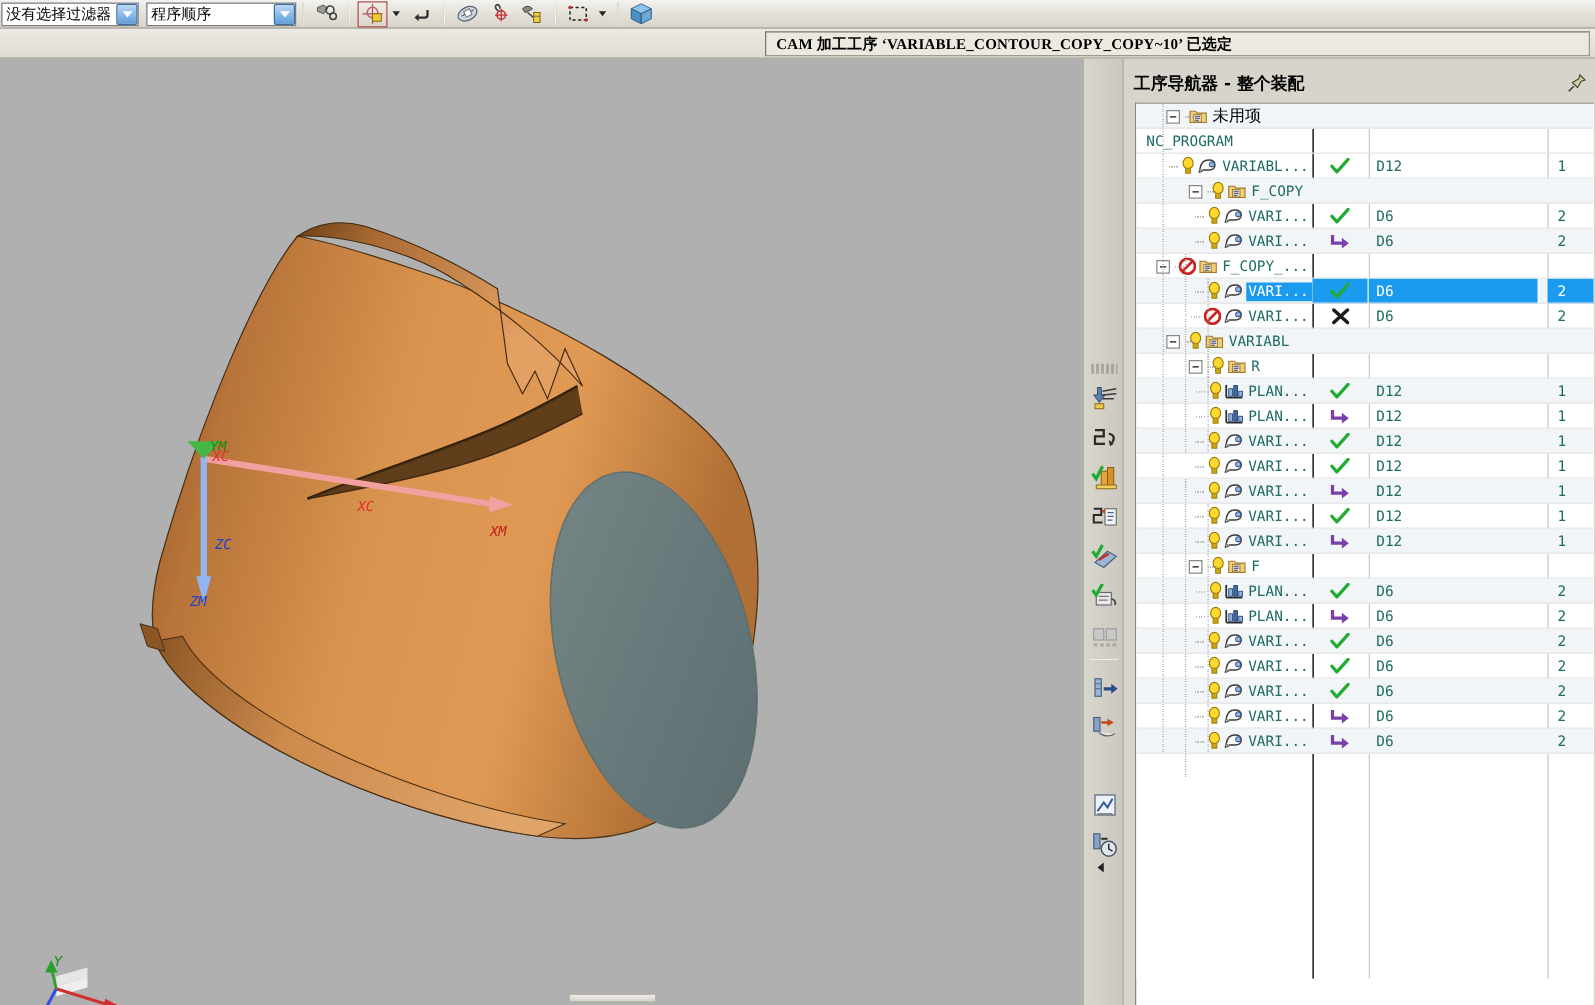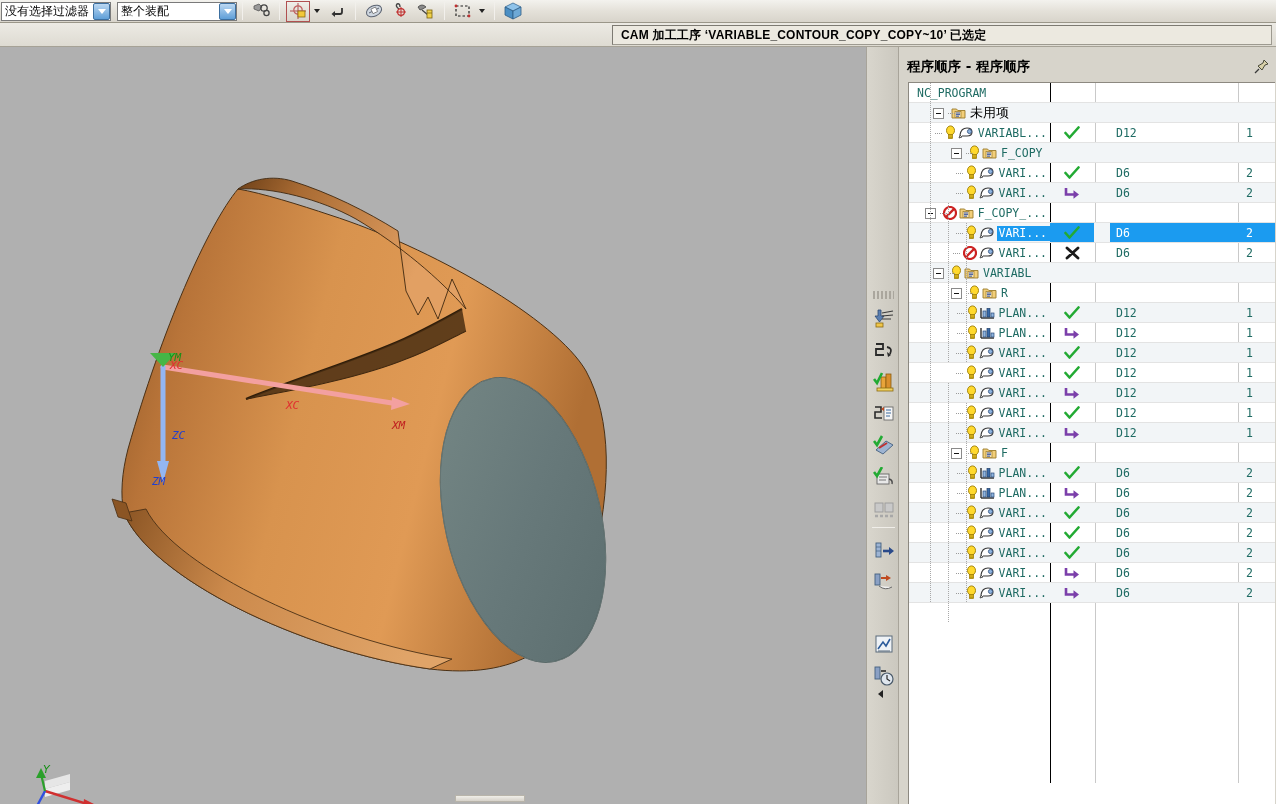--- a/index.html
+++ b/index.html
@@ -68,21 +68,21 @@
     display: flex; align-items: center;
   }
   .cue-field {
     position: absolute; left: 612px; top: 2px; width: 660px; height: 20px;
     background: #ece9e0;
     border: 1px solid #9d9a90;
     border-top-color: #7d7a72; border-left-color: #7d7a72;
     display: flex; align-items: center; padding-left: 8px;
   }
   .cue-text {
-    font-family: Liberation Sans, sans-serif;
+    font-family: Liberation Serif, serif;
     font-size: 12px; font-weight: bold; color: #000; letter-spacing: .2px;
     white-space: nowrap;
   }
 
   
   .viewport {
     position: absolute; left: 0; top: 47px; width: 866px; height: 757px;
     background: #b0b0b0;
     overflow: hidden;
     font-style: italic;
@@ -212,21 +212,21 @@
   .ico { flex: 0 0 auto; display: flex; align-items: center; justify-content: center; }
   .name-text {
     font-family: "DejaVu Sans Mono", monospace;
     font-size: 11.5px; color: #1e6b63; padding: 0 2px; white-space: nowrap;
   }
   .cell-name-box { display: flex; align-items: center; height: 15px; padding-right: 1px; }
   .row.sel .name-text { color: #ffffff; }
   .name-text.cjk { font-family: "DejaVu Sans", sans-serif; font-size: 13px; color: #000; }
 
   .cell-path { left: 141px; width: 44px; justify-content: center; }
-  .cell-tool { left: 186px; width: 135px; padding-left: 6px; margin-left: 15px; }
+  .cell-tool { left: 186px; width: 135px; padding-left: 6px; }
   .cell-toolno { left: 329px; width: 45px; padding-left: 8px; }
   .row.sel .cell-path, .row.sel .cell-tool,
   .row.sel .cell-toolno, .row.sel .cell-time { background: #1b9bf0; color: #ffffff; }
 
   .taskbar-hint {
     position: absolute; left: 455px; top: 795px; width: 70px; height: 7px;
     background: linear-gradient(to bottom,#f0eee9,#d6d2c9);
     border: 1px solid #b8b4aa;
   }
 </style>
@@ -234,21 +234,21 @@
 <body>
 
 <div id="app">
 
   <div class="toolbar">
     <div class="tb-combo combo1">
       <span class="val">没有选择过滤器</span>
       <span class="arrow"></span>
     </div>
     <div class="tb-combo combo2">
-      <span class="val">整个装配</span>
+      <span class="val">程序顺序</span>
       <span class="arrow"></span>
     </div>
 
     <div class="tb-sep"></div>
 
     <div class="tb-btn">
       <svg width="20" height="18" viewBox="0 0 20 18">
         <path d="M3 4 L8 2 L11 5 L8 9 L3 7 Z" fill="#9a9a9a" stroke="#555" stroke-width=".8"></path>
         <circle cx="13" cy="6" r="3.2" fill="none" stroke="#444" stroke-width="1.3"></circle>
         <circle cx="15.5" cy="11" r="2.6" fill="none" stroke="#444" stroke-width="1.3"></circle>
@@ -516,64 +516,64 @@
         <path d="M14 10 V14 L17 16" fill="none" stroke="#2a2a2a" stroke-width="1.2"></path>
       </svg>
     </div>
 
     <div class="vstrip-collapse"></div>
   </div>
 
   <div class="navpanel">
 
     <div class="nav-title">
-      <span class="nav-title-text">程序顺序 - 程序顺序</span>
+      <span class="nav-title-text">工序导航器 - 整个装配</span>
     </div>
     <div class="nav-pin">
       <svg width="16" height="16" viewBox="0 0 16 16">
         <path d="M10 2 L14 6 L11 7 L8 12 L4 8 L9 5 Z" fill="#d8d0a8" stroke="#4a4a3a" stroke-width="1"></path>
         <line x1="5" y1="11" x2="1" y2="15" stroke="#3a3a3a" stroke-width="1.3"></line>
       </svg>
     </div>
 
     <div class="tree-wrap">
 
 
       <div class="tbody" id="tbody">
         <div class="colline" style="left:141px"></div>
         <div class="colline strong" style="left:141px"></div>
         <div class="colline" style="left:186px"></div>
         <div class="colline" style="left:329px"></div>
 
-      <div class="row">
-            <div class="cell cell-name" style="width: 141px; padding-left: 6px;">
-              <span class="indent" style="width: 0px;"></span>
-              <span class="cell-name-box">
-                <span class="name-text">NC_PROGRAM</span>
-              </span>
-            </div>
-            <div class="cell cell-path"></div>
-            <div class="cell cell-tool"></div>
-            <div class="cell cell-toolno"></div>
-            <div class="rowline"></div>
-          </div>
-          <div class="row alt">
+      <div class="row alt">
             <div class="cell cell-name" style="width: 141px; padding-left: 6px;">
               <span class="indent" style="width: 18px;"></span>
               <span class="expander"></span>
               <span class="dotted" style="flex-basis: 5px;"></span>
               <span class="ico" style="margin-right: 2px;">
                 <svg width="15" height="14" viewBox="0 0 15 14">
                   <path d="M1 3 L5.5 3 L6.8 4.5 L14 4.5 L14 12 L1 12 Z" fill="#f3cf7a" stroke="#9a7a2a" stroke-width=".9"></path>
                   <rect x="4" y="5.5" width="6" height="6" fill="#f7e6b8" stroke="#9a7a2a" stroke-width=".7"></rect>
                   <path d="M5 7 H9 M5 8.6 H9 M5 10.2 H8" stroke="#2a4aa0" stroke-width=".9"></path>
                 </svg>
               </span>
               <span class="cell-name-box">
                 <span class="name-text cjk">未用项</span>
+              </span>
+            </div>
+            <div class="cell cell-path"></div>
+            <div class="cell cell-tool"></div>
+            <div class="cell cell-toolno"></div>
+            <div class="rowline"></div>
+          </div>
+          <div class="row">
+            <div class="cell cell-name" style="width: 141px; padding-left: 6px;">
+              <span class="indent" style="width: 0px;"></span>
+              <span class="cell-name-box">
+                <span class="name-text">NC_PROGRAM</span>
               </span>
             </div>
             <div class="cell cell-path"></div>
             <div class="cell cell-tool"></div>
             <div class="cell cell-toolno"></div>
             <div class="rowline"></div>
           </div>
           <div class="row">
             <div class="cell cell-name" style="width: 141px; padding-left: 6px;">
               <span class="indent" style="width: 54px;"></span>

